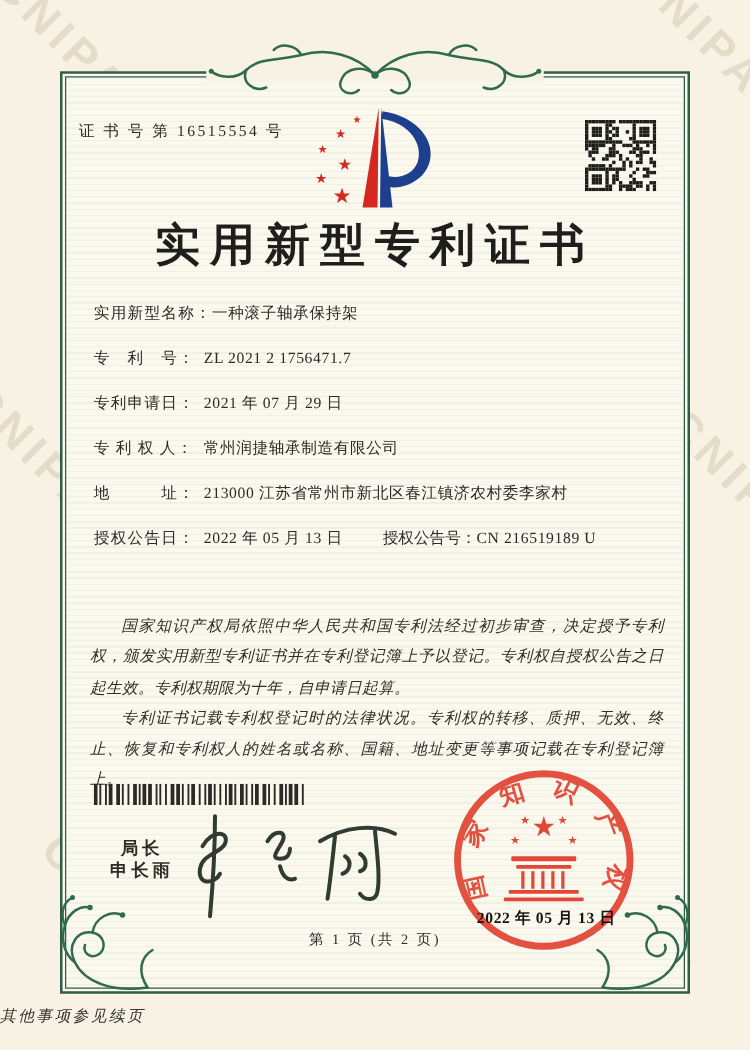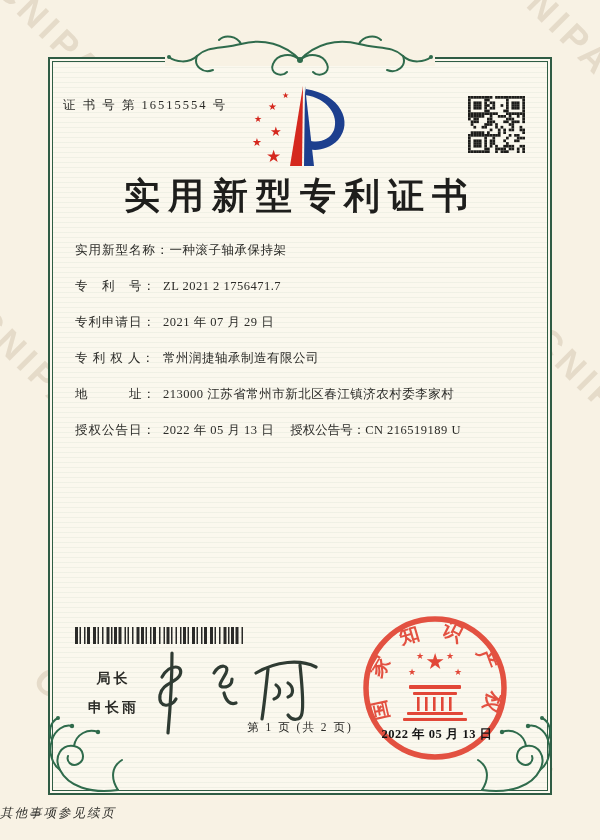--- a/index.html
+++ b/index.html
@@ -31,38 +31,38 @@
   .logo-box { position:absolute; left:246px; top:82px; z-index:4; }
   .qr-box { position:absolute; left:468px; top:96px; z-index:4; }
   .title {
     position:absolute; left:0; top:172px; width:100%; text-align:center;
     font-size:36px; font-weight:bold; letter-spacing:8px; z-index:4; color:#1e1e1c;
   }
   .fields { position:absolute; left:75px; top:239px; width:455px; z-index:4; }
   .frow { font-size:12.5px; line-height:22px; margin-bottom:14px; white-space:nowrap; }
   .flabel { display:inline-block; min-width:88px; letter-spacing:1px; }
   .fvalue { letter-spacing:0.5px; }
-  .grant-pair2 { margin-left:16px; }
+  .grant-pair2 { margin-left:32px; }
   .paras { position:absolute; left:72px; top:489px; width:459px; z-index:4; }
   .paras p {
     font-size:12.5px; line-height:1.95; text-indent:2em; text-align:justify;
     font-style:italic; color:#2e2e2a; letter-spacing:0.3px;
   }
   .barcode { position:absolute; left:75px; top:627px; z-index:4; }
   .signer { position:absolute; left:88px; top:670px; z-index:5;text-align:center; }
   .signer .s-title { font-size:14px; font-weight:bold; letter-spacing:3px; color:#2c2c28; }
-  .signer .s-name { font-size:14px; font-weight:bold; letter-spacing:3px; margin-top:11px; color:#2c2c28; }
+  .signer .s-name { font-size:14px; font-weight:bold; letter-spacing:3px; color:#2c2c28; }
   .signature { position:absolute; left:132px; top:645px; z-index:5; }
   .seal { position:absolute; left:360px; top:613px; z-index:5; }
   .seal-date {
     position:absolute; left:362px; top:726px; width:150px; text-align:center;
     font-size:12.5px; font-weight:bold; color:#141414; letter-spacing:0.5px; z-index:6;
   }
   .page-num {
-    position:absolute; left:0; top:720px; width:100%; text-align:center;
+    position:absolute; left:0; top:744px; width:100%; text-align:center;
     font-size:11.5px; letter-spacing:2px; z-index:4;
   }
   .cont-note {
     position:absolute; left:0; top:805px; width:100%; text-align:left;
     font-size:12.5px; font-style:italic; letter-spacing:2px; z-index:2; color:#33332f;
   }
   .logo-star { fill:#d5281e; }
 </style>
 </head>
 <body>
@@ -387,20 +387,24 @@
       <span class="flabel">专 利 权 人：</span><span class="fvalue">常州润捷轴承制造有限公司</span>
     </div>
     <div class="frow">
       <span class="flabel">地　　　址：</span><span class="fvalue">213000  江苏省常州市新北区春江镇济农村委李家村</span>
     </div>
     <div class="frow">
       <span class="flabel">授权公告日：</span><span class="fvalue">2022 年 05 月 13 日</span><span class="grant-pair2"><span>授权公告号：</span><span class="fvalue">CN 216519189 U</span></span>
     </div>
   </div>
 
+  <div class="paras">
+    <p>国家知识产权局依照中华人民共和国专利法经过初步审查，决定授予专利权，颁发实用新型专利证书并在专利登记簿上予以登记。专利权自授权公告之日起生效。专利权期限为十年，自申请日起算。</p>
+    <p>专利证书记载专利权登记时的法律状况。专利权的转移、质押、无效、终止、恢复和专利权人的姓名或名称、国籍、地址变更等事项记载在专利登记簿上。</p>
+  </div>
 
   <svg class="barcode" id="barcode" width="172" height="17" viewBox="0 0 172 17">
       <rect x="0" y="0" width="3" height="17" fill="#2a2a28"></rect>
       <rect x="4.5" y="0" width="1.5" height="17" fill="#2a2a28"></rect>
       <rect x="9" y="0" width="1.5" height="17" fill="#2a2a28"></rect>
       <rect x="12" y="0" width="3" height="17" fill="#2a2a28"></rect>
       <rect x="18" y="0" width="3" height="17" fill="#2a2a28"></rect>
       <rect x="22.5" y="0" width="1.5" height="17" fill="#2a2a28"></rect>
       <rect x="27" y="0" width="1.5" height="17" fill="#2a2a28"></rect>
       <rect x="31.5" y="0" width="3" height="17" fill="#2a2a28"></rect>

